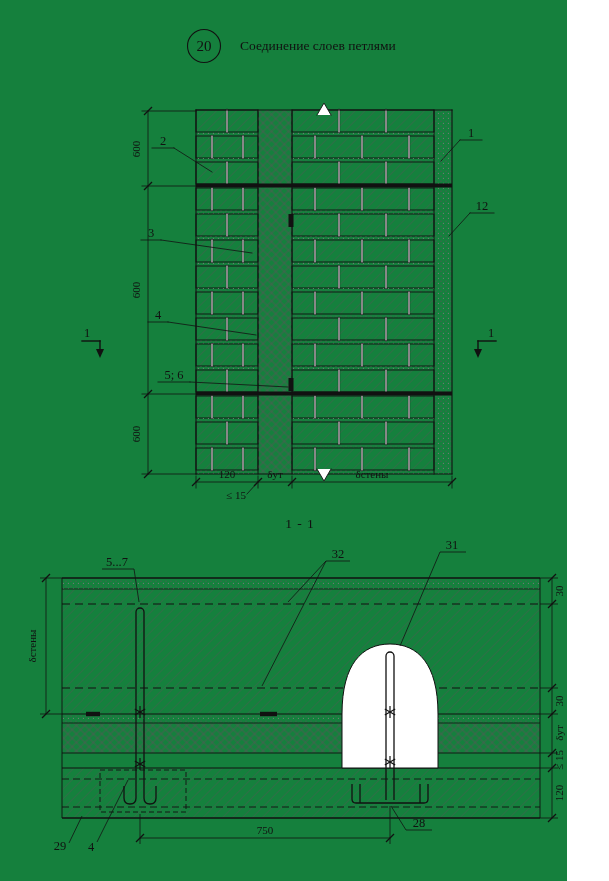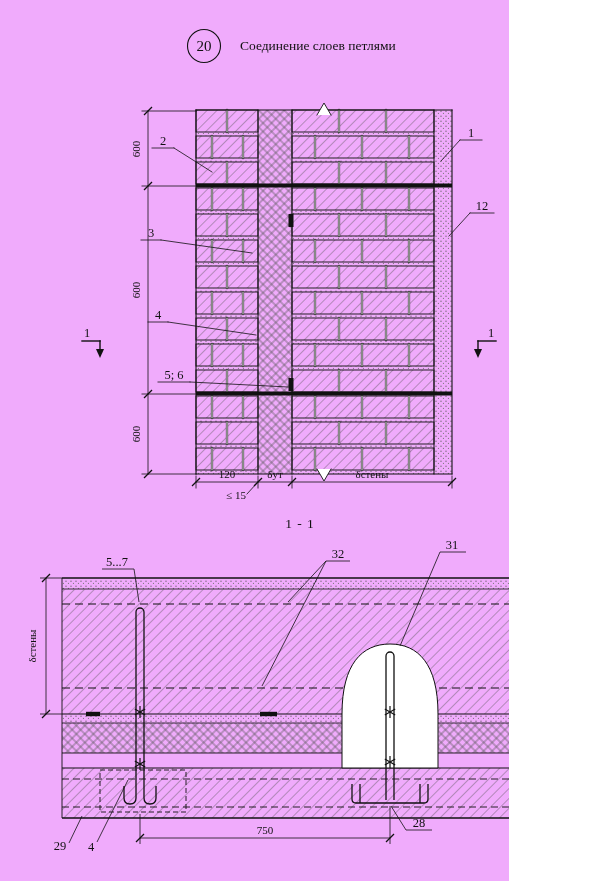--- a/index.html
+++ b/index.html
@@ -1,16 +1,16 @@
 <!DOCTYPE html>
 <html><head>
 <meta charset="utf-8">
 <style>
   html,body{margin:0;padding:0;background:#fff;}
-  .page{width:509px;height:881px;position:relative;background:#f0abfc;overflow:hidden;}
+  .page{width:567px;height:881px;position:relative;background:#15803d;overflow:hidden;}
   svg{position:absolute;left:0;top:0;}
   text{font-family:"Liberation Serif","DejaVu Serif",serif;fill:#111;}
   .t-title{font-size:13.5px;}
   .t-num{font-size:15px;}
   .t-dim{font-size:11px;}
   .t-call{font-size:12.5px;}
   .t-sec{font-size:13.5px;letter-spacing:1px;}
   line,path,rect,polyline{shape-rendering:geometricPrecision;}
 </style>
 </head>

